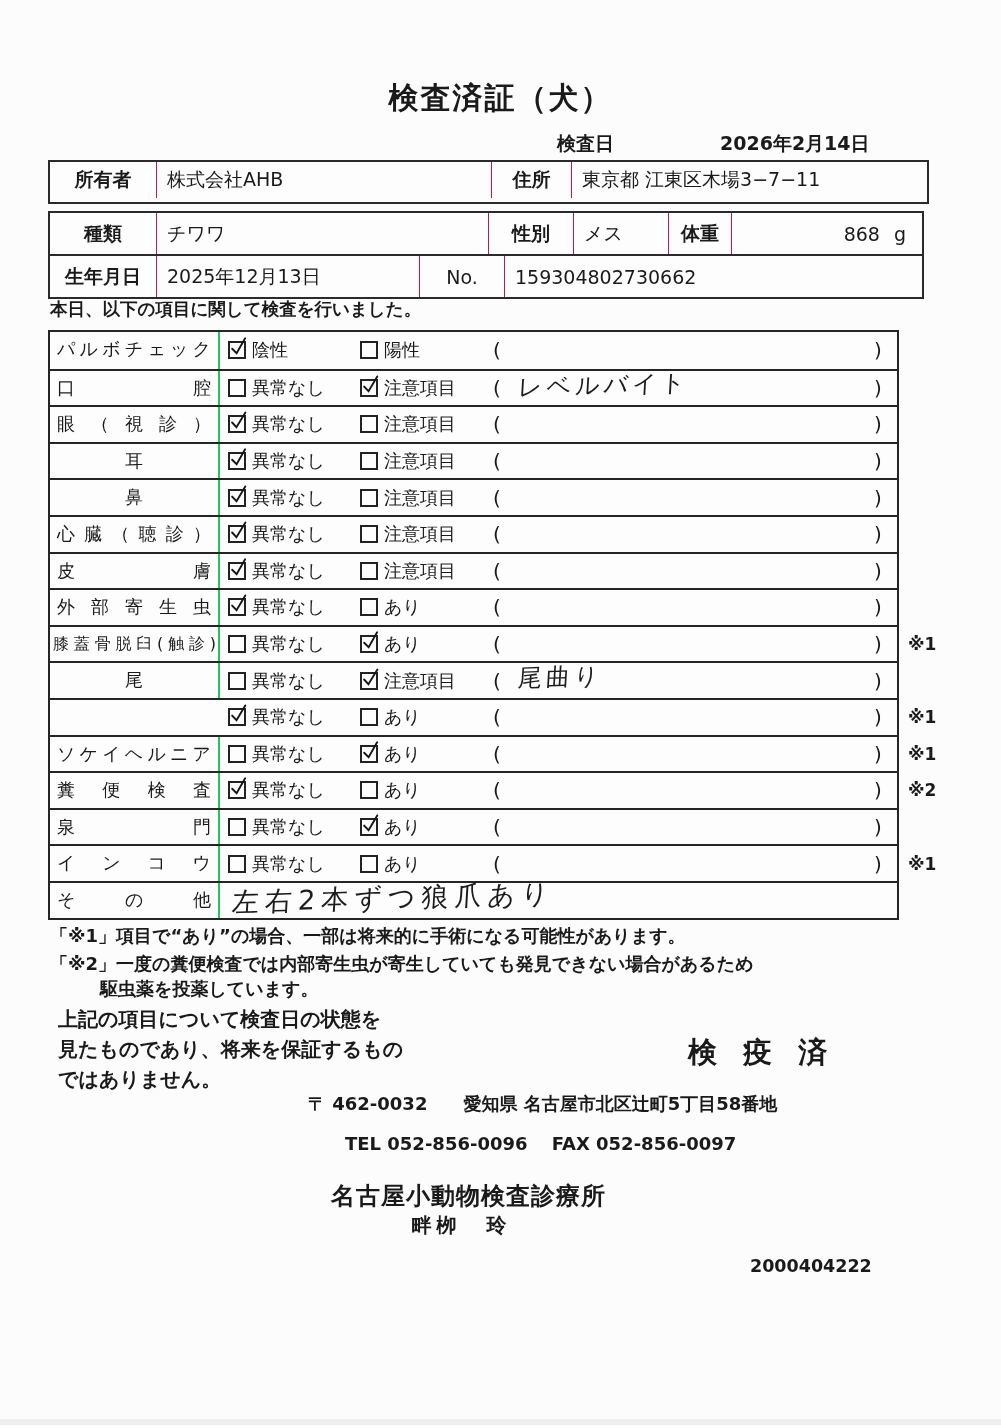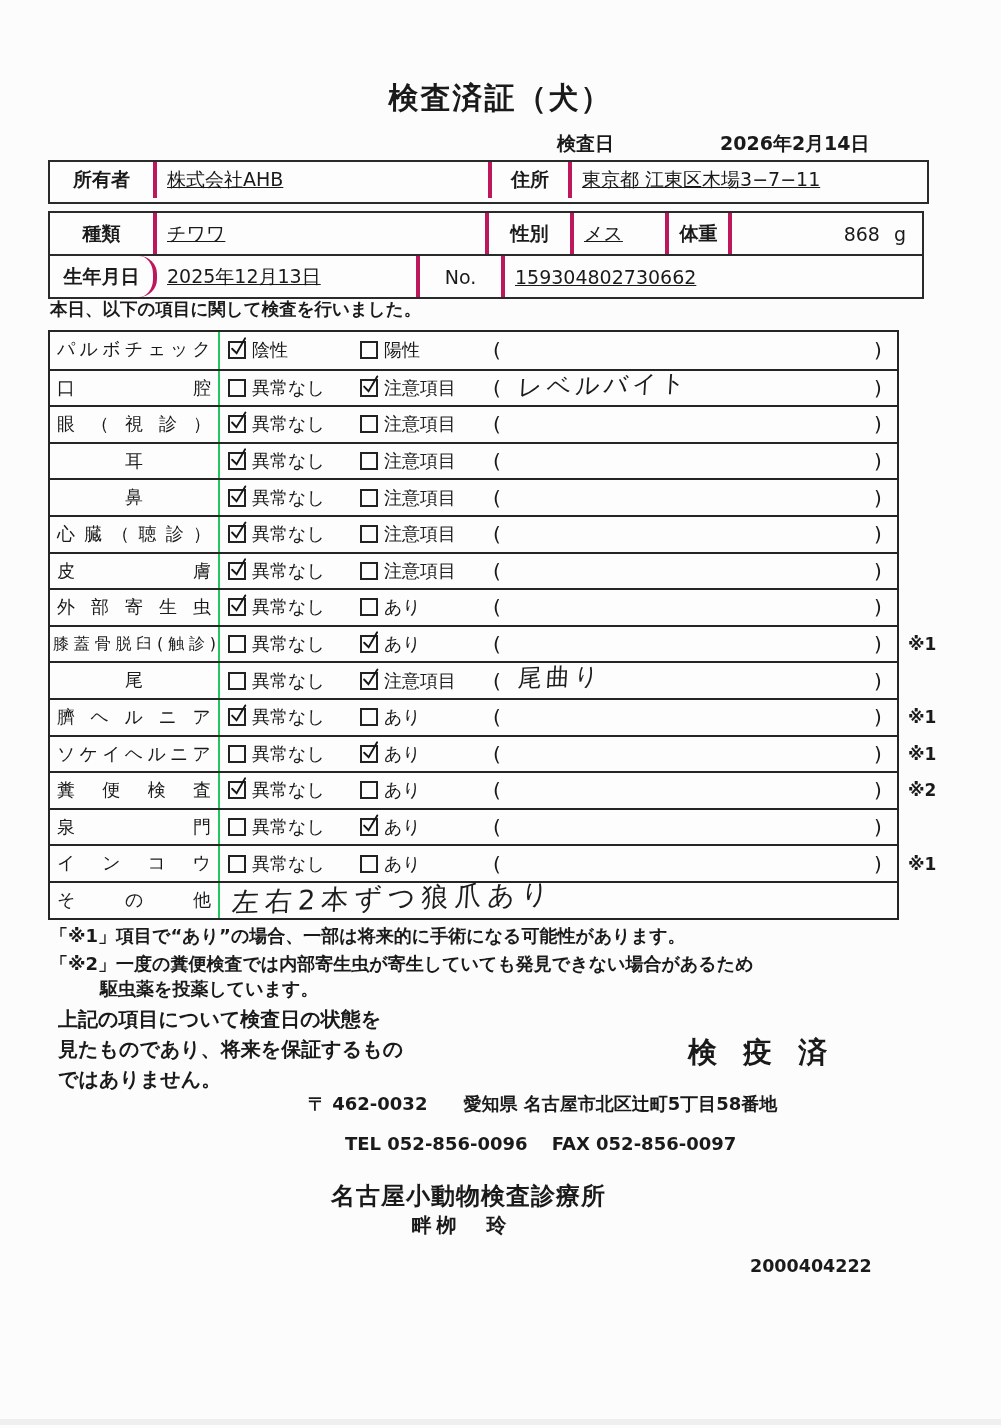--- a/index.html
+++ b/index.html
@@ -9,25 +9,25 @@
   }
   .abs{position:absolute;}
   .title{top:78px;left:0;width:100%;text-align:center;font-size:30px;font-weight:bold;letter-spacing:2px;}
   .exam-date-label{top:131px;left:557px;font-size:19px;font-weight:bold;}
   .exam-date-value{top:131px;left:720px;width:228px;text-align:left;font-size:19px;font-weight:bold;}
 
   
   .htable{position:absolute;border:2px solid #2a2a2a;display:flex;flex-direction:column;background:#fdfdfd;}
   .hrow{display:flex;}
   .hrow + .hrow{border-top:2px solid #2a2a2a;}
-  .hcell{box-sizing:border-box;border-right:4px solid #be185d;display:flex;align-items:center;
+  .hcell{box-sizing:border-box;border-right:1px solid #be185d;display:flex;align-items:center;
          font-size:19px;white-space:nowrap;overflow:visible;}
   .hcell:last-child{border-right:none;}
   .hcell.lab{justify-content:center;font-weight:bold;}
-  .hcell.val{padding-left:10px;text-decoration:underline;}
+  .hcell.val{padding-left:10px;}
   .hcell.num{justify-content:flex-end;padding-right:16px;}
   .unit{margin-left:14px;}
 
   .intro{top:297px;left:50px;font-size:17.5px;font-weight:bold;}
 
   
   .etable{position:absolute;top:330px;left:48px;width:847px;border:2px solid #252525;background:#fdfdfd;}
   .trow{position:relative;height:36.6px;box-sizing:border-box;}
   .trow + .trow{border-top:2px solid #252525;}
   .tlabel{position:absolute;left:0;top:0;bottom:0;width:170px;box-sizing:border-box;
@@ -84,21 +84,21 @@
       <div class="hcell val" style="width:332px;">チワワ</div>
       <div class="hcell lab" style="width:85px;">性別</div>
       <div class="hcell val" style="width:95px;">メス</div>
       <div class="hcell lab" style="width:63px;text-align:right;">体重</div>
       <div class="hcell num" style="width:190px;">
         <span>868</span>
         <span class="unit">g</span>
       </div>
     </div>
     <div class="hrow" style="height:41px;">
-      <div class="hcell lab" style="width:107px;border-radius:18px;">生年月日</div>
+      <div class="hcell lab" style="width:107px;">生年月日</div>
       <div class="hcell val" style="width:263px;">2025年12月13日</div>
       <div class="hcell lab" style="width:85px;font-weight:normal;">No.</div>
       <div class="hcell val" style="width:348px;">159304802730662</div>
     </div>
   </div>
 
   <div class="abs intro">本日、以下の項目に関して検査を行いました。</div>
 
   <div class="etable" id="exam-table">
       <div class="trow">
@@ -268,21 +268,20 @@
               <path d="M4 12 L8 17 L18 3" fill="none" stroke="#161616" stroke-width="1.9" stroke-linecap="round"></path>
             </svg>
           </span>
           <span>注意項目</span>
         </span>
         <span class="paren" style="left:443px">(</span>
         <span class="note-hand" style="left:468px">尾曲り</span>
         <span class="paren" style="left:824px">)</span>
       </div>
       <div class="trow">
-        <div class="tlabel">臍ヘルニア</div>
         <span class="opt" style="left:178px">
           <span class="box">
             <svg class="tick" viewBox="0 0 22 22" style="transform:rotate(-5deg)">
               <path d="M4 12 L8 17 L18 3" fill="none" stroke="#161616" stroke-width="1.9" stroke-linecap="round"></path>
             </svg>
           </span>
           <span>異常なし</span>
         </span>
         <span class="opt" style="left:310px">
           <span class="box"></span>

